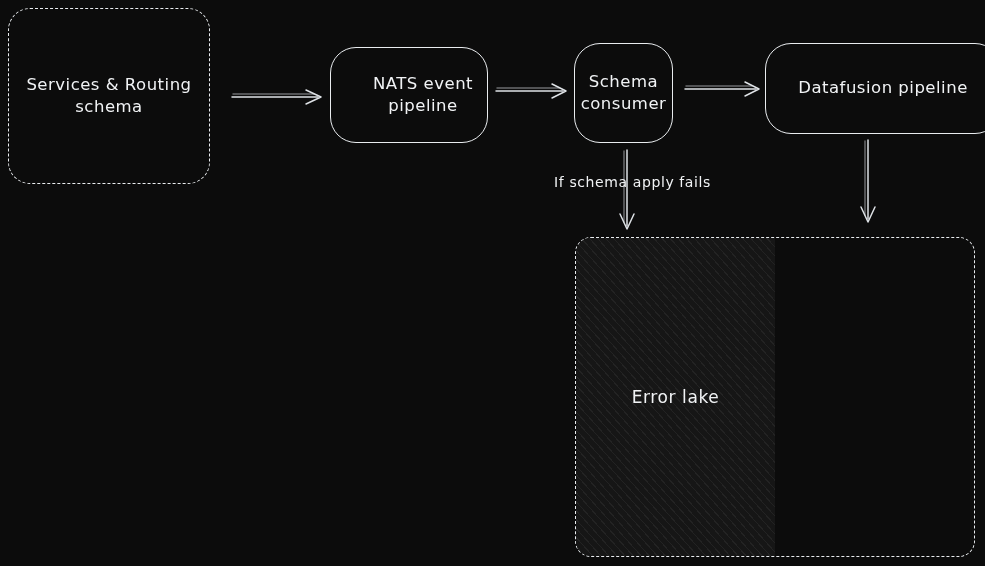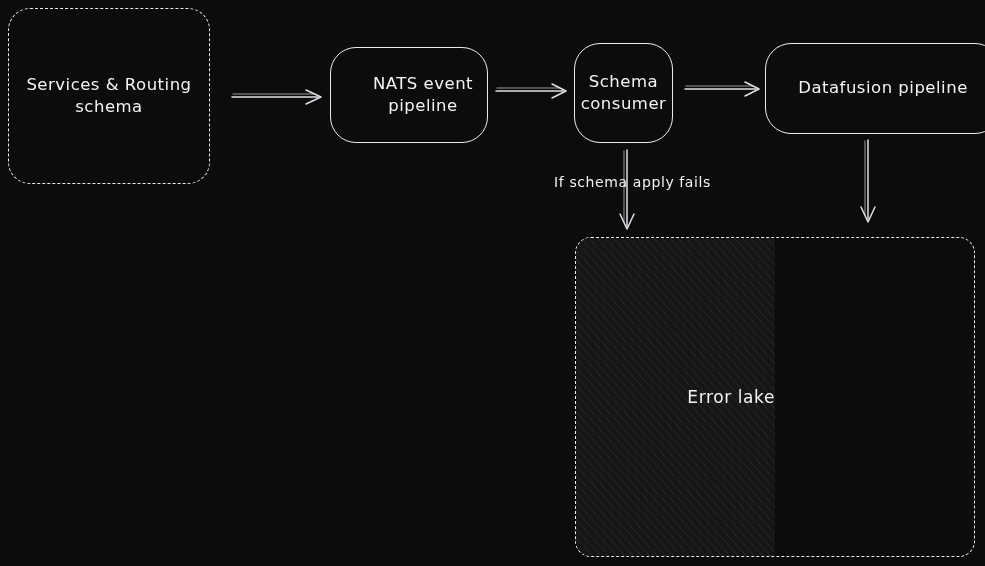--- a/index.html
+++ b/index.html
@@ -72,21 +72,21 @@
       border-radius: 16px;
       box-sizing: border-box;
       overflow: hidden;
       display: flex;
     }
     .lake-half {
       width: 50%;
       height: 100%;
       display: flex;
       align-items: center;
-      justify-content: flex-end;
+      justify-content: center;
       font-size: 17px;
       letter-spacing: 0.6px;
       white-space: nowrap;
     }
     .hatch {
       background-color: #161616;
       background-image: repeating-linear-gradient(
         48deg,
         rgba(255, 255, 255, 0.055) 0px,
         rgba(255, 255, 255, 0.055) 1px,

